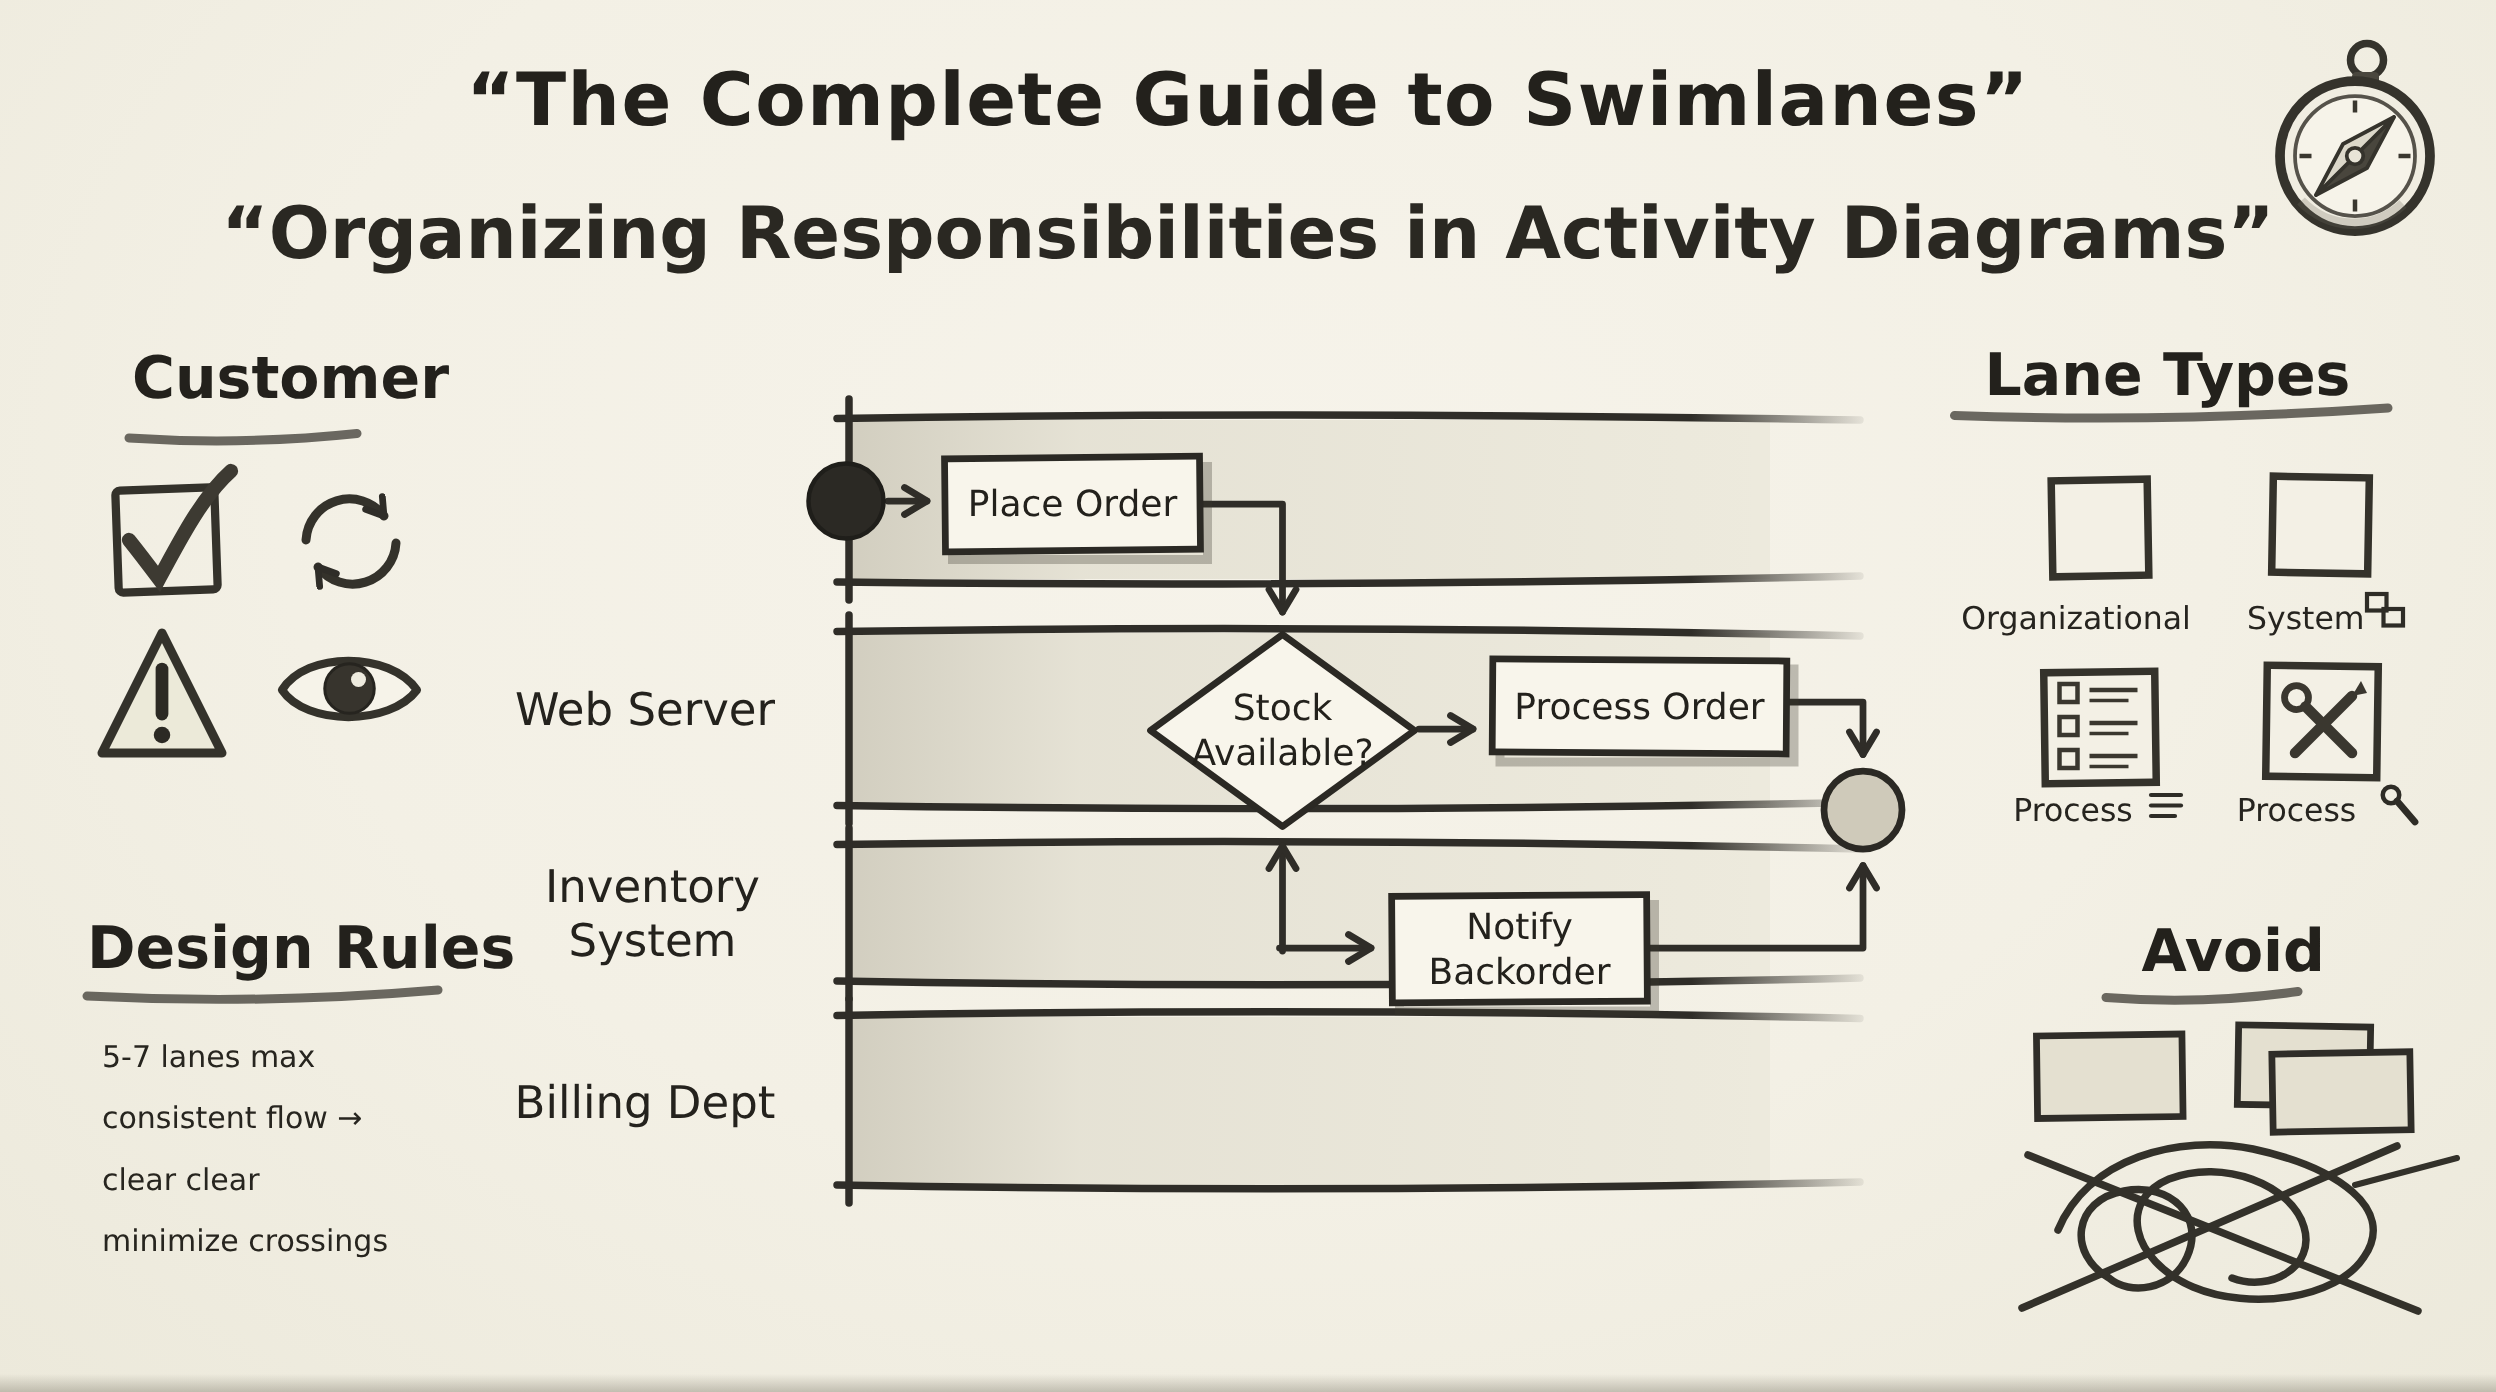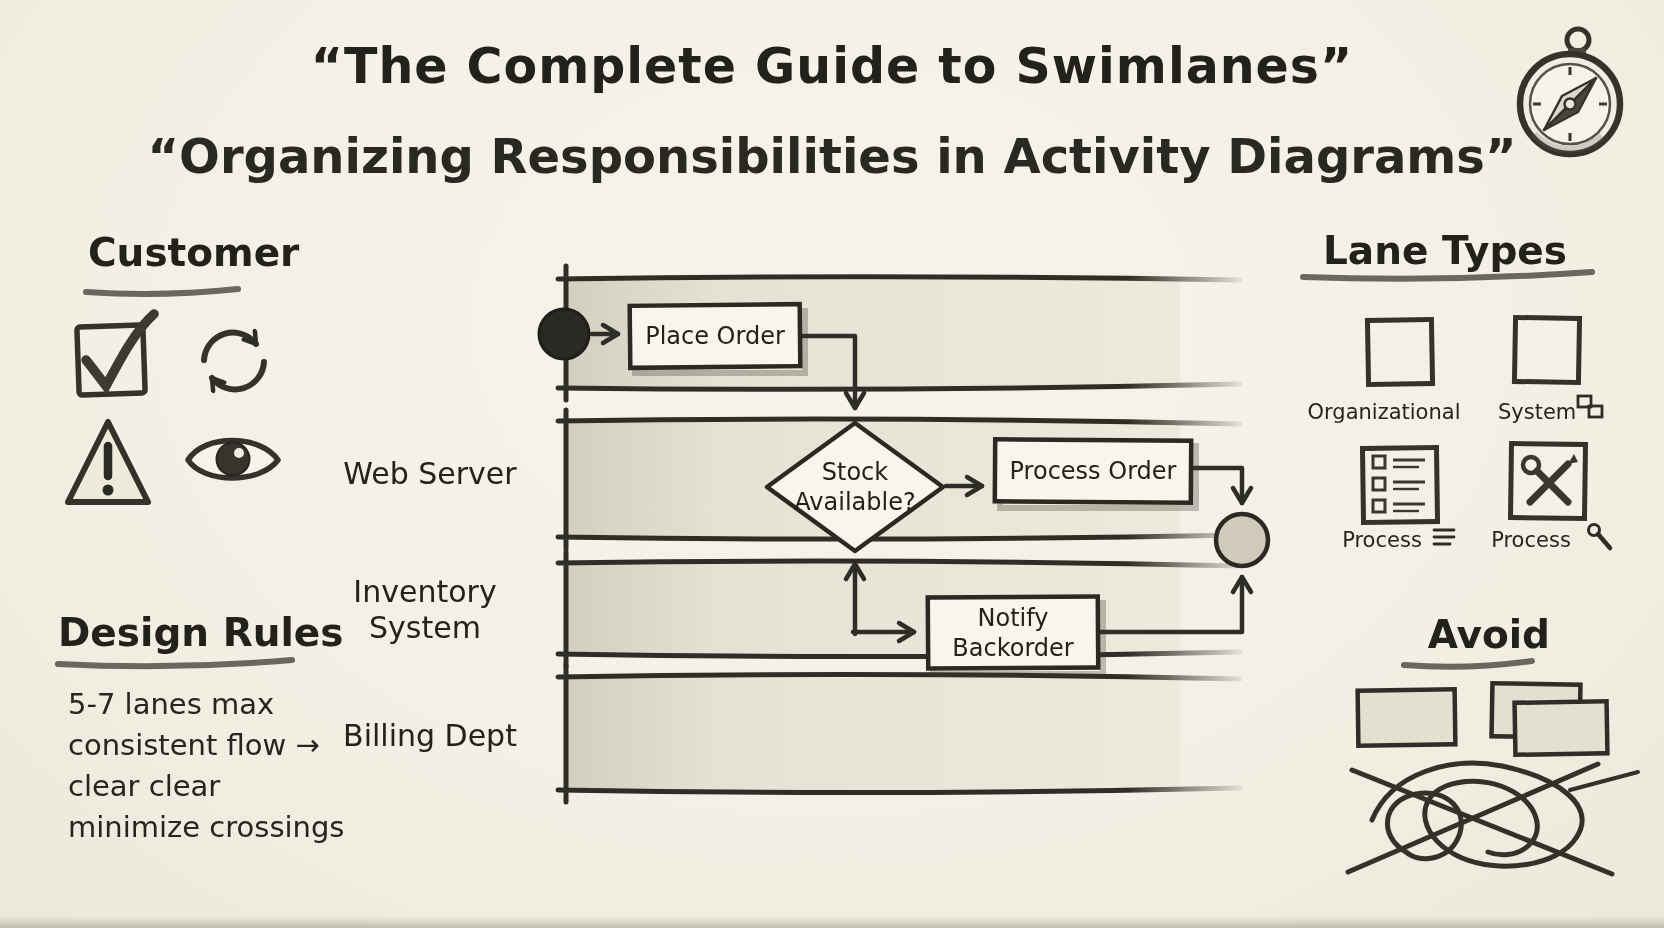--- a/index.html
+++ b/index.html
@@ -9,21 +9,21 @@
     font-family:"DejaVu Sans", sans-serif;color:#26241f;
   }
   .abs{position:absolute;}
   .title{left:0;right:0;top:38px;text-align:center;font-size:49px;font-weight:700;letter-spacing:1px;color:#23211c;}
   .subtitle{left:0;right:0;top:128px;text-align:center;font-size:48px;font-weight:700;color:#2a2822;}
   .h2{font-size:39px;font-weight:700;color:#23211c;}
   .benefits-h{left:88px;top:230px;}
   .designrules-h{left:58px;top:610px;}
   .lanetypes-h{left:1290px;top:228px;width:310px;text-align:center;}
   .avoid-h{left:1390px;top:612px;width:160px;text-align:right;}
-  .rules{left:68px;top:684px;font-size:29px;line-height:41px;color:#27251f;}
+  .rules{left:68px;top:684px;font-size:20px;line-height:41px;color:#27251f;}
   .lane-label{font-size:30px;line-height:36px;text-align:center;color:#24221d;}
   .node-label{display:flex;flex-direction:column;align-items:center;justify-content:center;
     font-size:24px;line-height:30px;text-align:center;color:#23211c;}
   .lt-label{font-size:21px;text-align:center;color:#26241f;}
   .bottom-edge{left:0;right:0;bottom:0;height:12px;
     background:linear-gradient(to bottom, rgba(108,103,88,0), rgba(108,103,88,0.35));}
   svg.art{position:absolute;left:0;top:0;z-index:1;}
   .txt{z-index:2;}
 </style>
 </head>
@@ -245,21 +245,21 @@
 
   <div class="abs h2 designrules-h txt">Design Rules</div>
   <div class="abs rules txt">
     <div>5-7 lanes max</div>
     <div>consistent flow →</div>
     <div>clear clear</div>
     <div>minimize crossings</div>
   </div>
 
   <div class="abs lane-label txt" style="left:330px;top:456px;width:200px;">Web Server</div>
-  <div class="abs lane-label txt" style="left:332px;top:574px;width:186px;">Inventory System</div>
+  <div class="abs lane-label txt" style="left:342px;top:574px;width:186px;">Inventory System</div>
   <div class="abs lane-label txt" style="left:330px;top:718px;width:200px;">Billing Dept</div>
 
   <div class="abs node-label txt" style="left:630px;top:305px;width:170px;height:62px;">Place Order</div>
   <div class="abs node-label txt" style="left:770px;top:452px;width:170px;height:70px;">
     <span>Stock</span>
     <span>Available?</span>
   </div>
   <div class="abs node-label txt" style="left:995px;top:440px;width:196px;height:62px;">Process Order</div>
   <div class="abs node-label txt" style="left:928px;top:597px;width:170px;height:71px;">
     <span>Notify</span>

